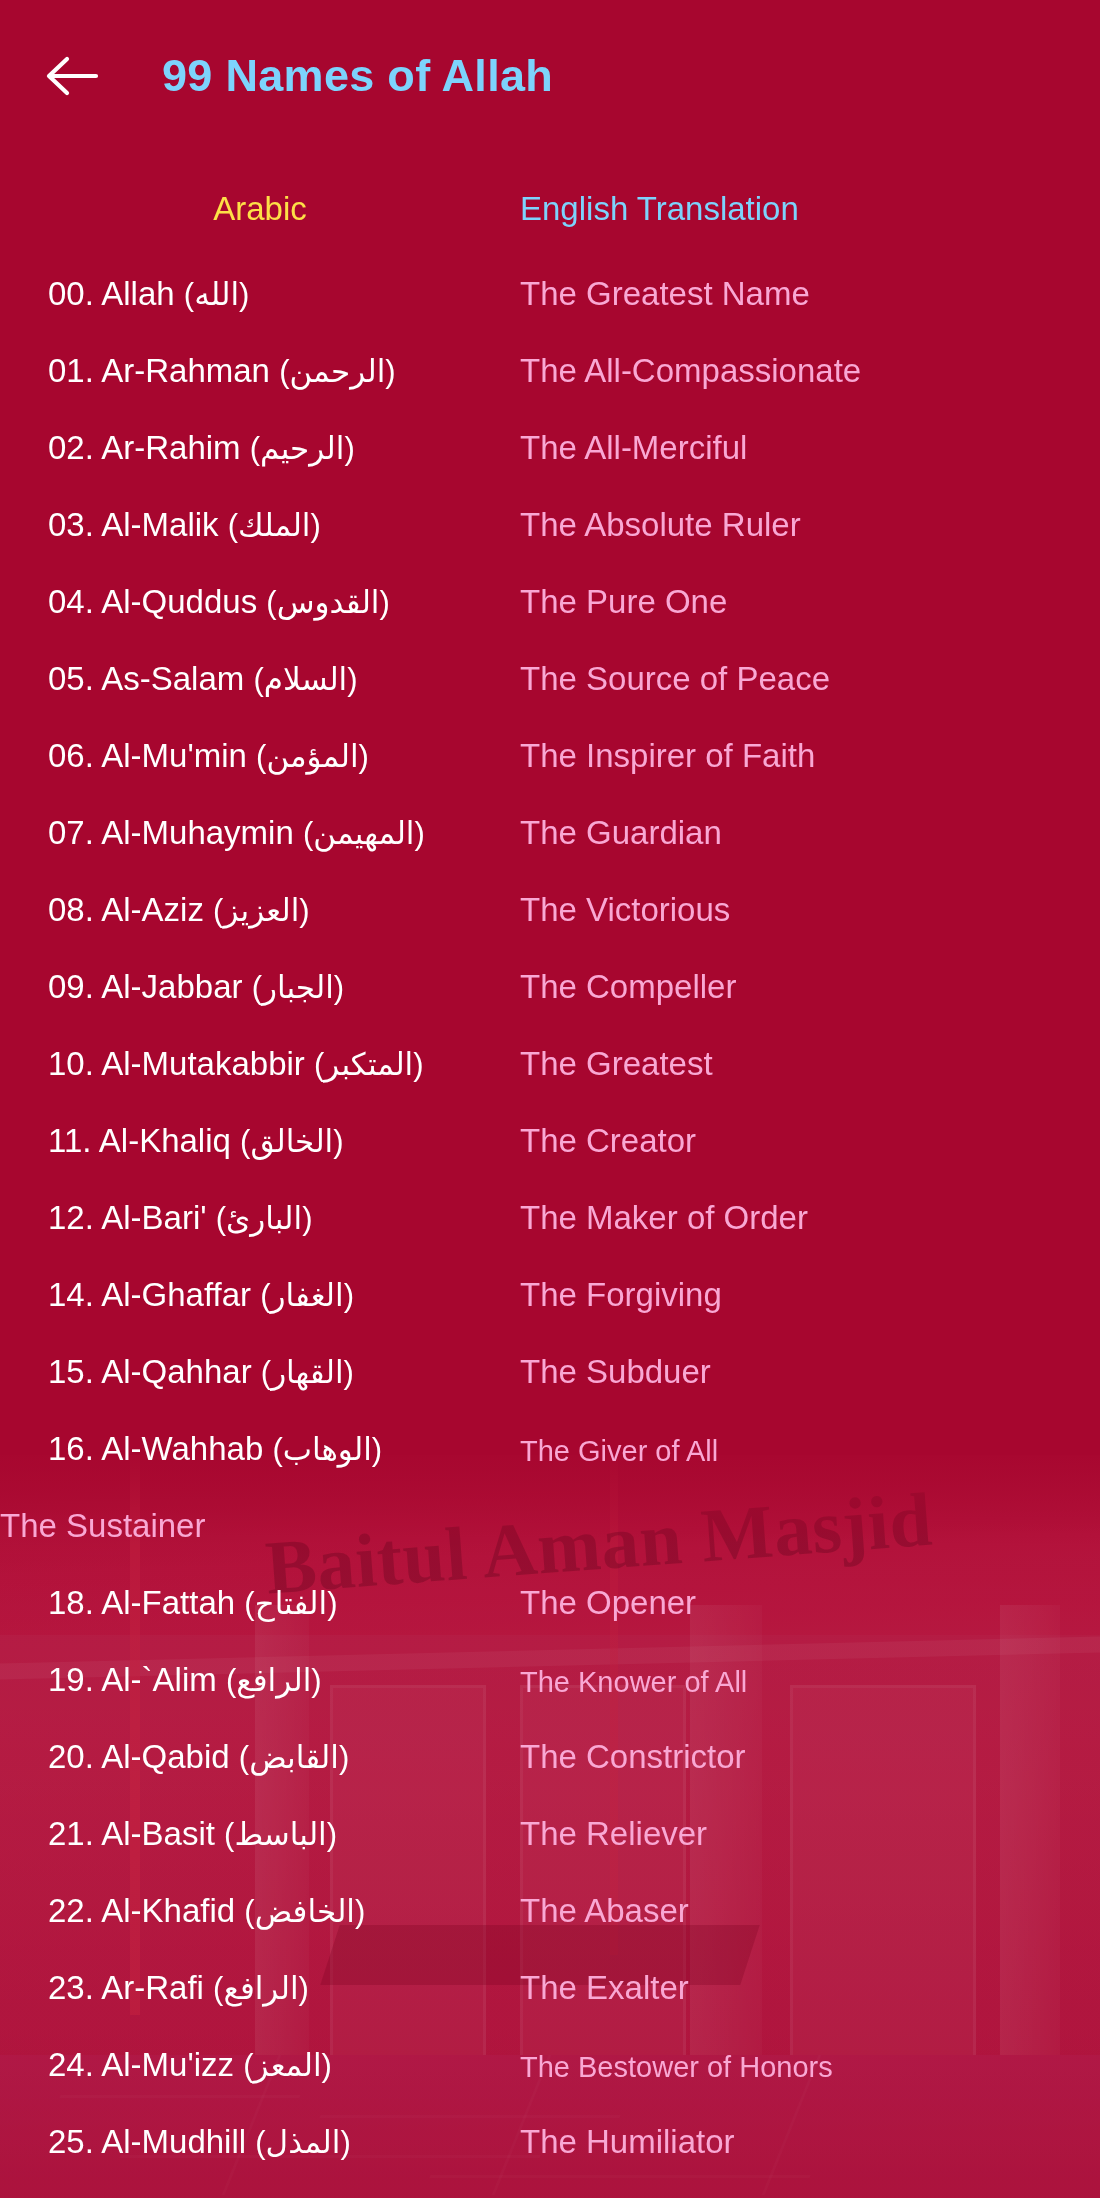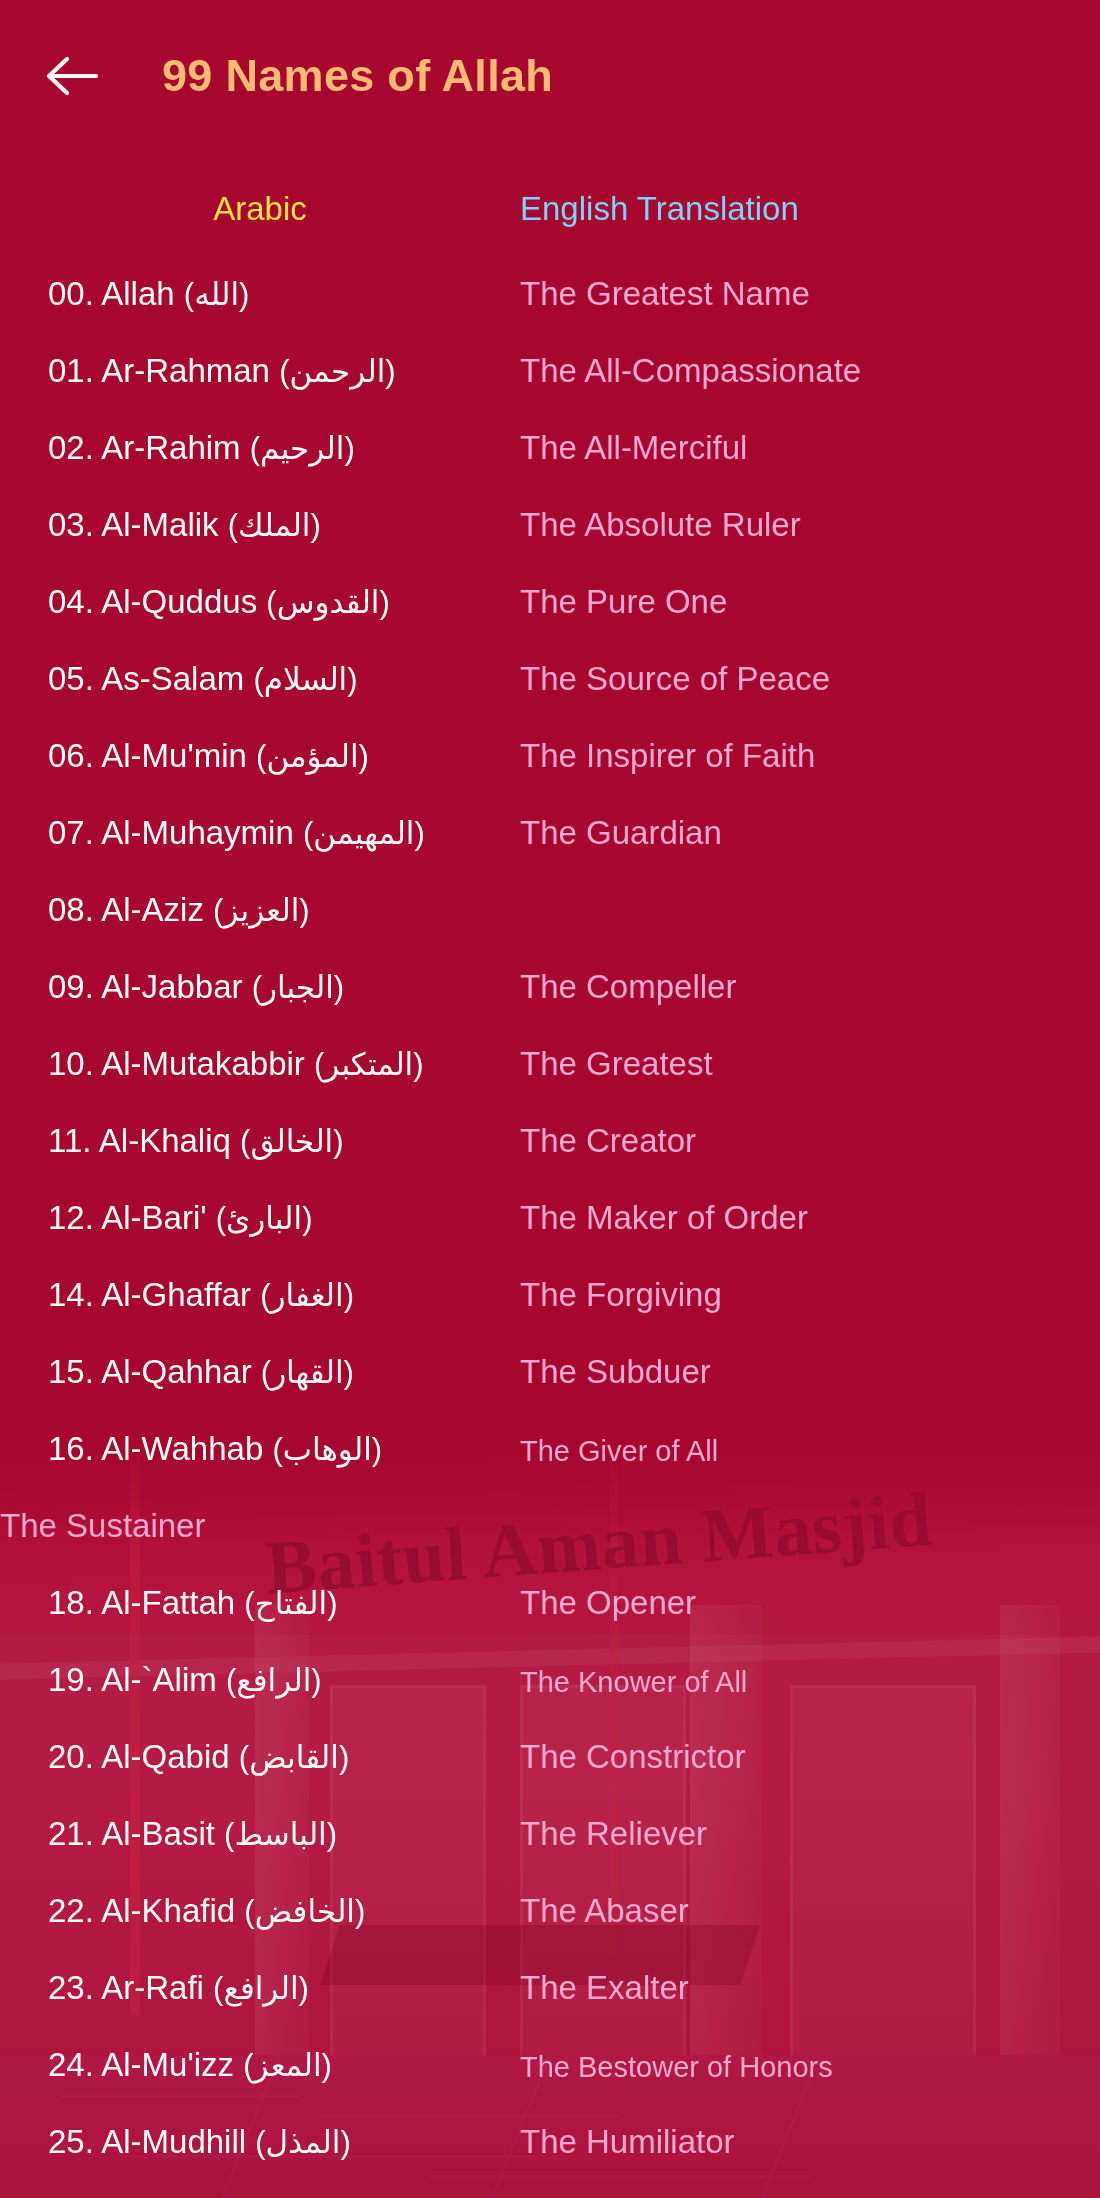--- a/index.html
+++ b/index.html
@@ -88,21 +88,21 @@
     padding-left:42px;box-sizing:border-box;
   }
   .back-arrow{
     width:62px;height:62px;flex:0 0 auto;
     display:flex;align-items:center;justify-content:center;
     cursor:pointer;
   }
   .back-arrow svg{display:block;}
   .appbar-title{
     margin-left:58px;
-    font-size:45px;font-weight:bold;color:#fdba74;
+    font-size:45px;font-weight:bold;color:#7dd3fc;
     letter-spacing:.3px;white-space:nowrap;
   }
 
   .col-head{
     display:flex;align-items:flex-end;
     height:76px;
     padding:0 0 4px 0;
   }
   .col-head .h-ar{
     width:520px;text-align:center;
@@ -208,20 +208,21 @@
         <div class="row">
           <div class="cell-ar"><span>06.</span> <span>Al-Mu'min</span> <span class="ar">(المؤمن)</span></div>
           <div class="cell-en">The Inspirer of Faith</div>
         </div>
         <div class="row">
           <div class="cell-ar"><span>07.</span> <span>Al-Muhaymin</span> <span class="ar">(المهيمن)</span></div>
           <div class="cell-en">The Guardian</div>
         </div>
         <div class="row">
           <div class="cell-ar"><span>08.</span> <span>Al-Aziz</span> <span class="ar">(العزيز)</span></div>
+          <div class="cell-en">The Victorious</div>
         </div>
         <div class="row">
           <div class="cell-ar"><span>09.</span> <span>Al-Jabbar</span> <span class="ar">(الجبار)</span></div>
           <div class="cell-en">The Compeller</div>
         </div>
         <div class="row">
           <div class="cell-ar"><span>10.</span> <span>Al-Mutakabbir</span> <span class="ar">(المتكبر)</span></div>
           <div class="cell-en">The Greatest</div>
         </div>
         <div class="row">

